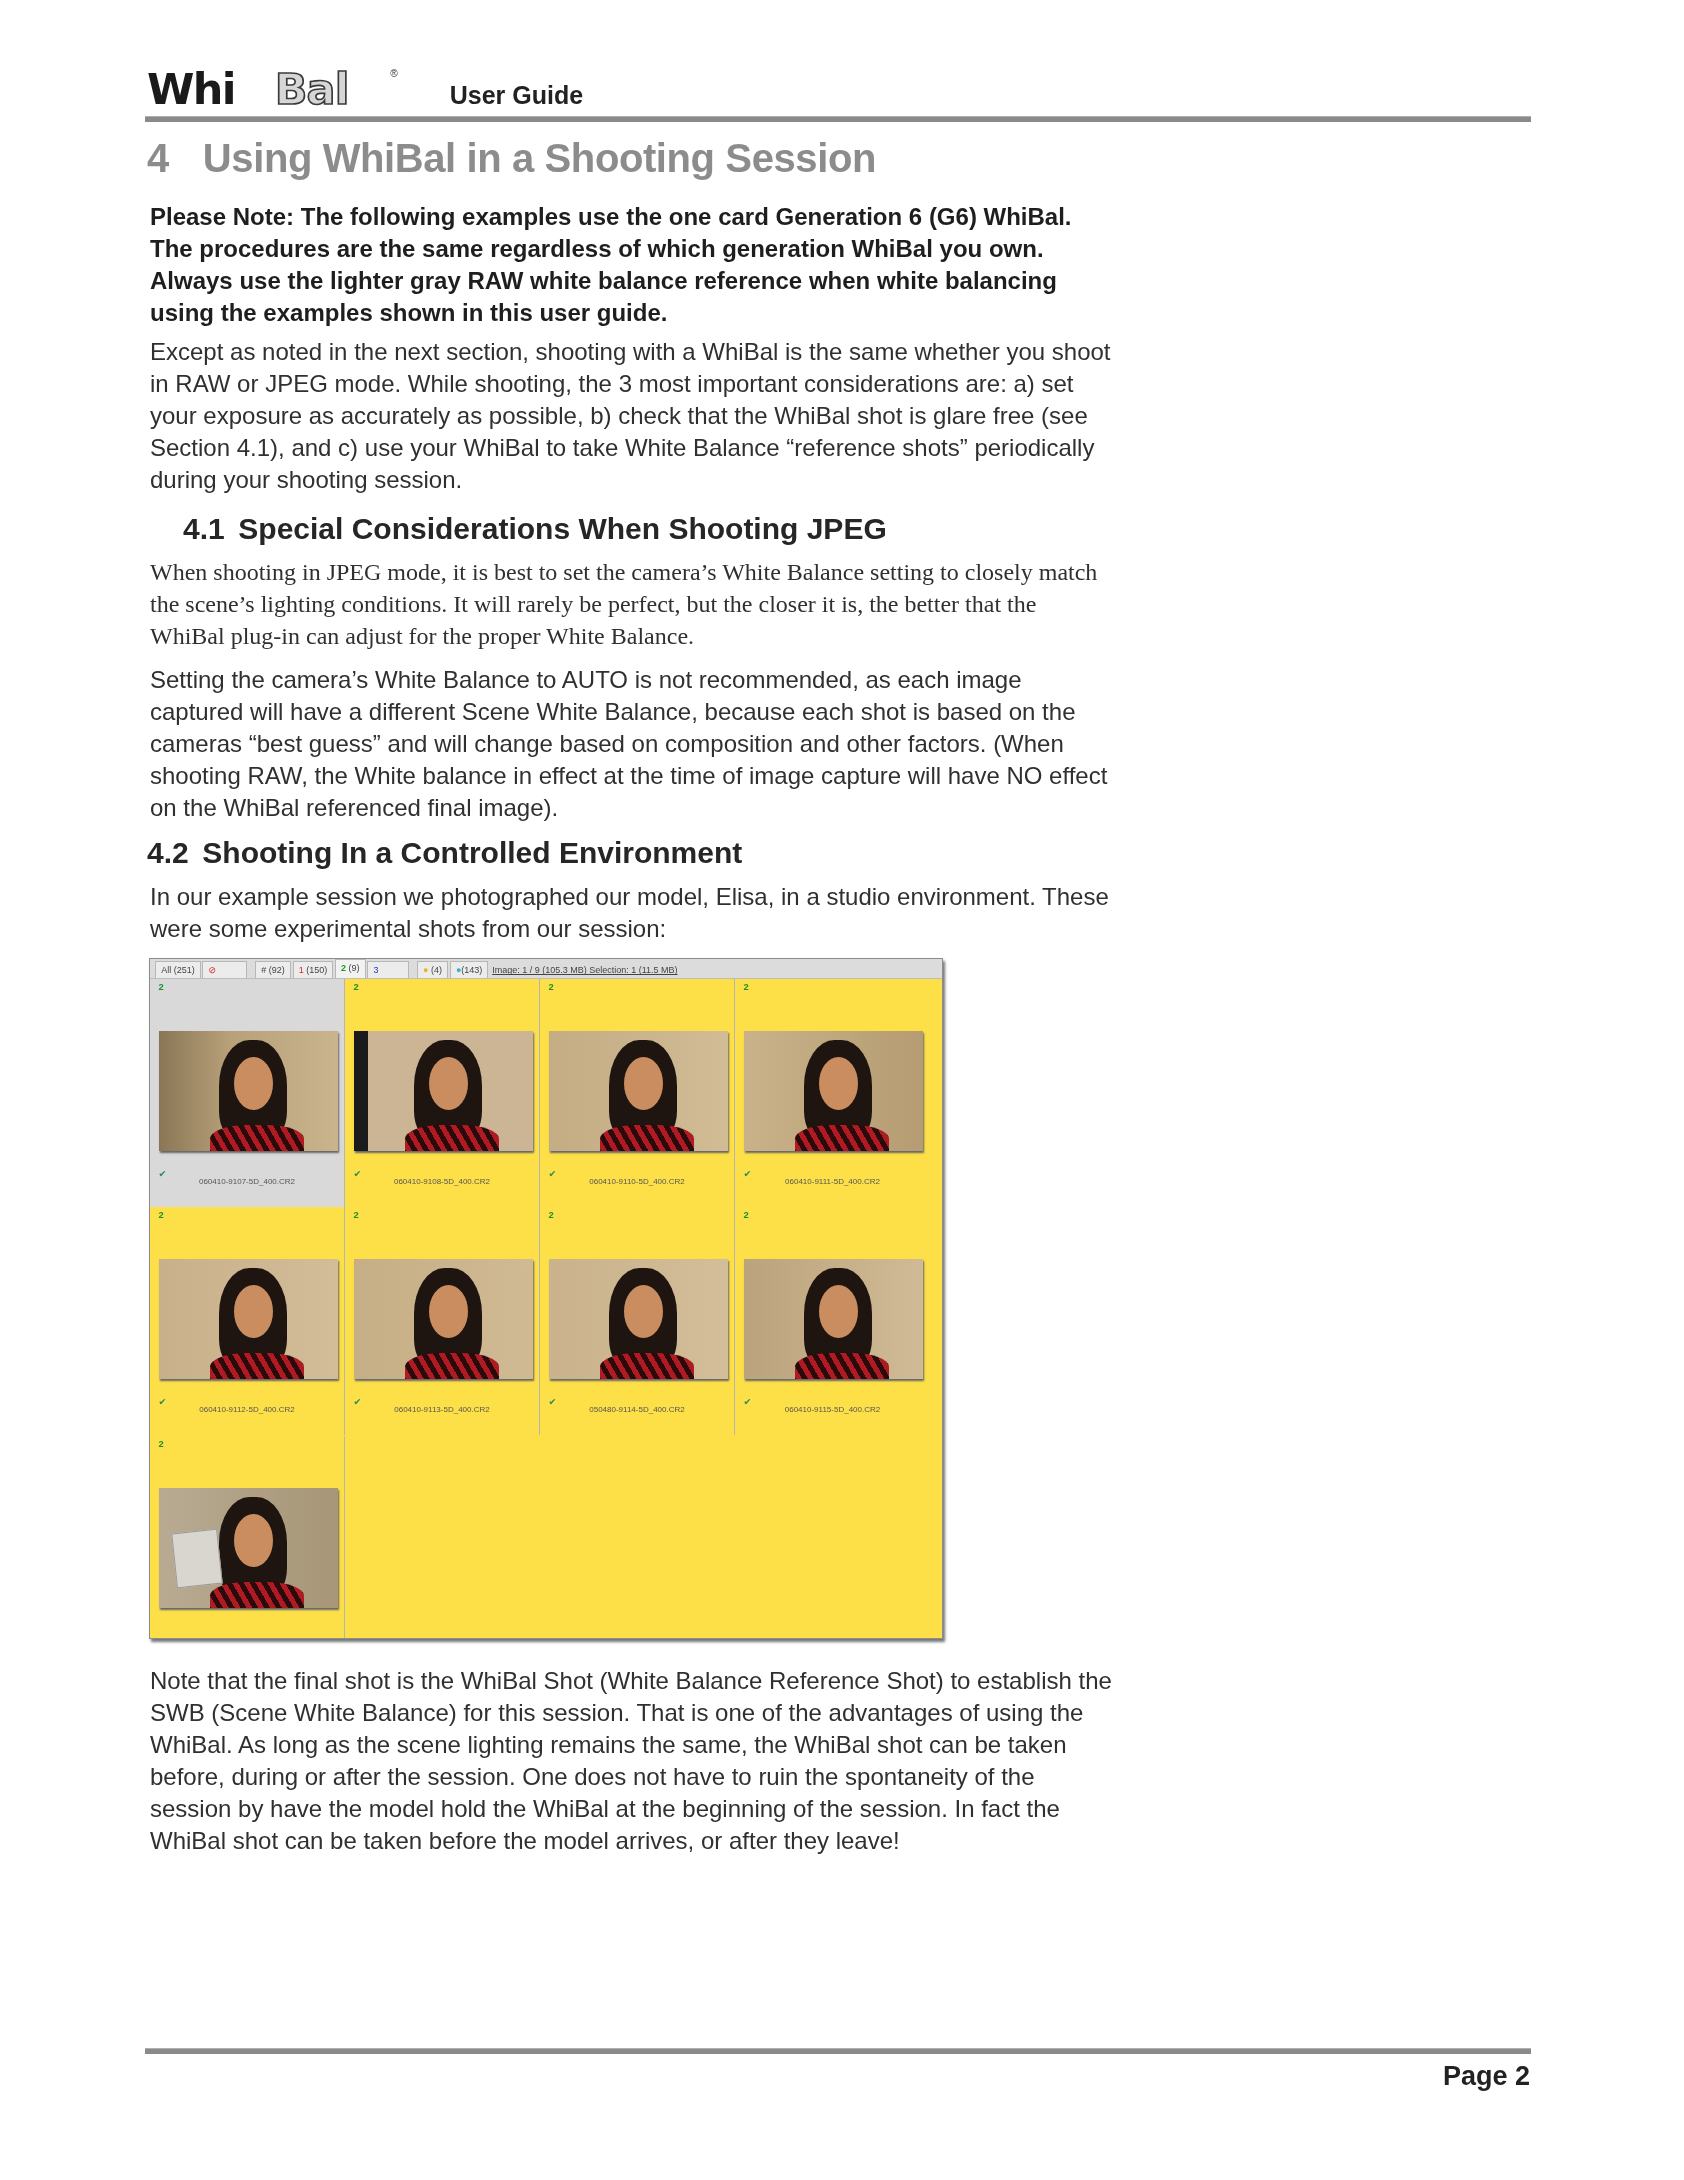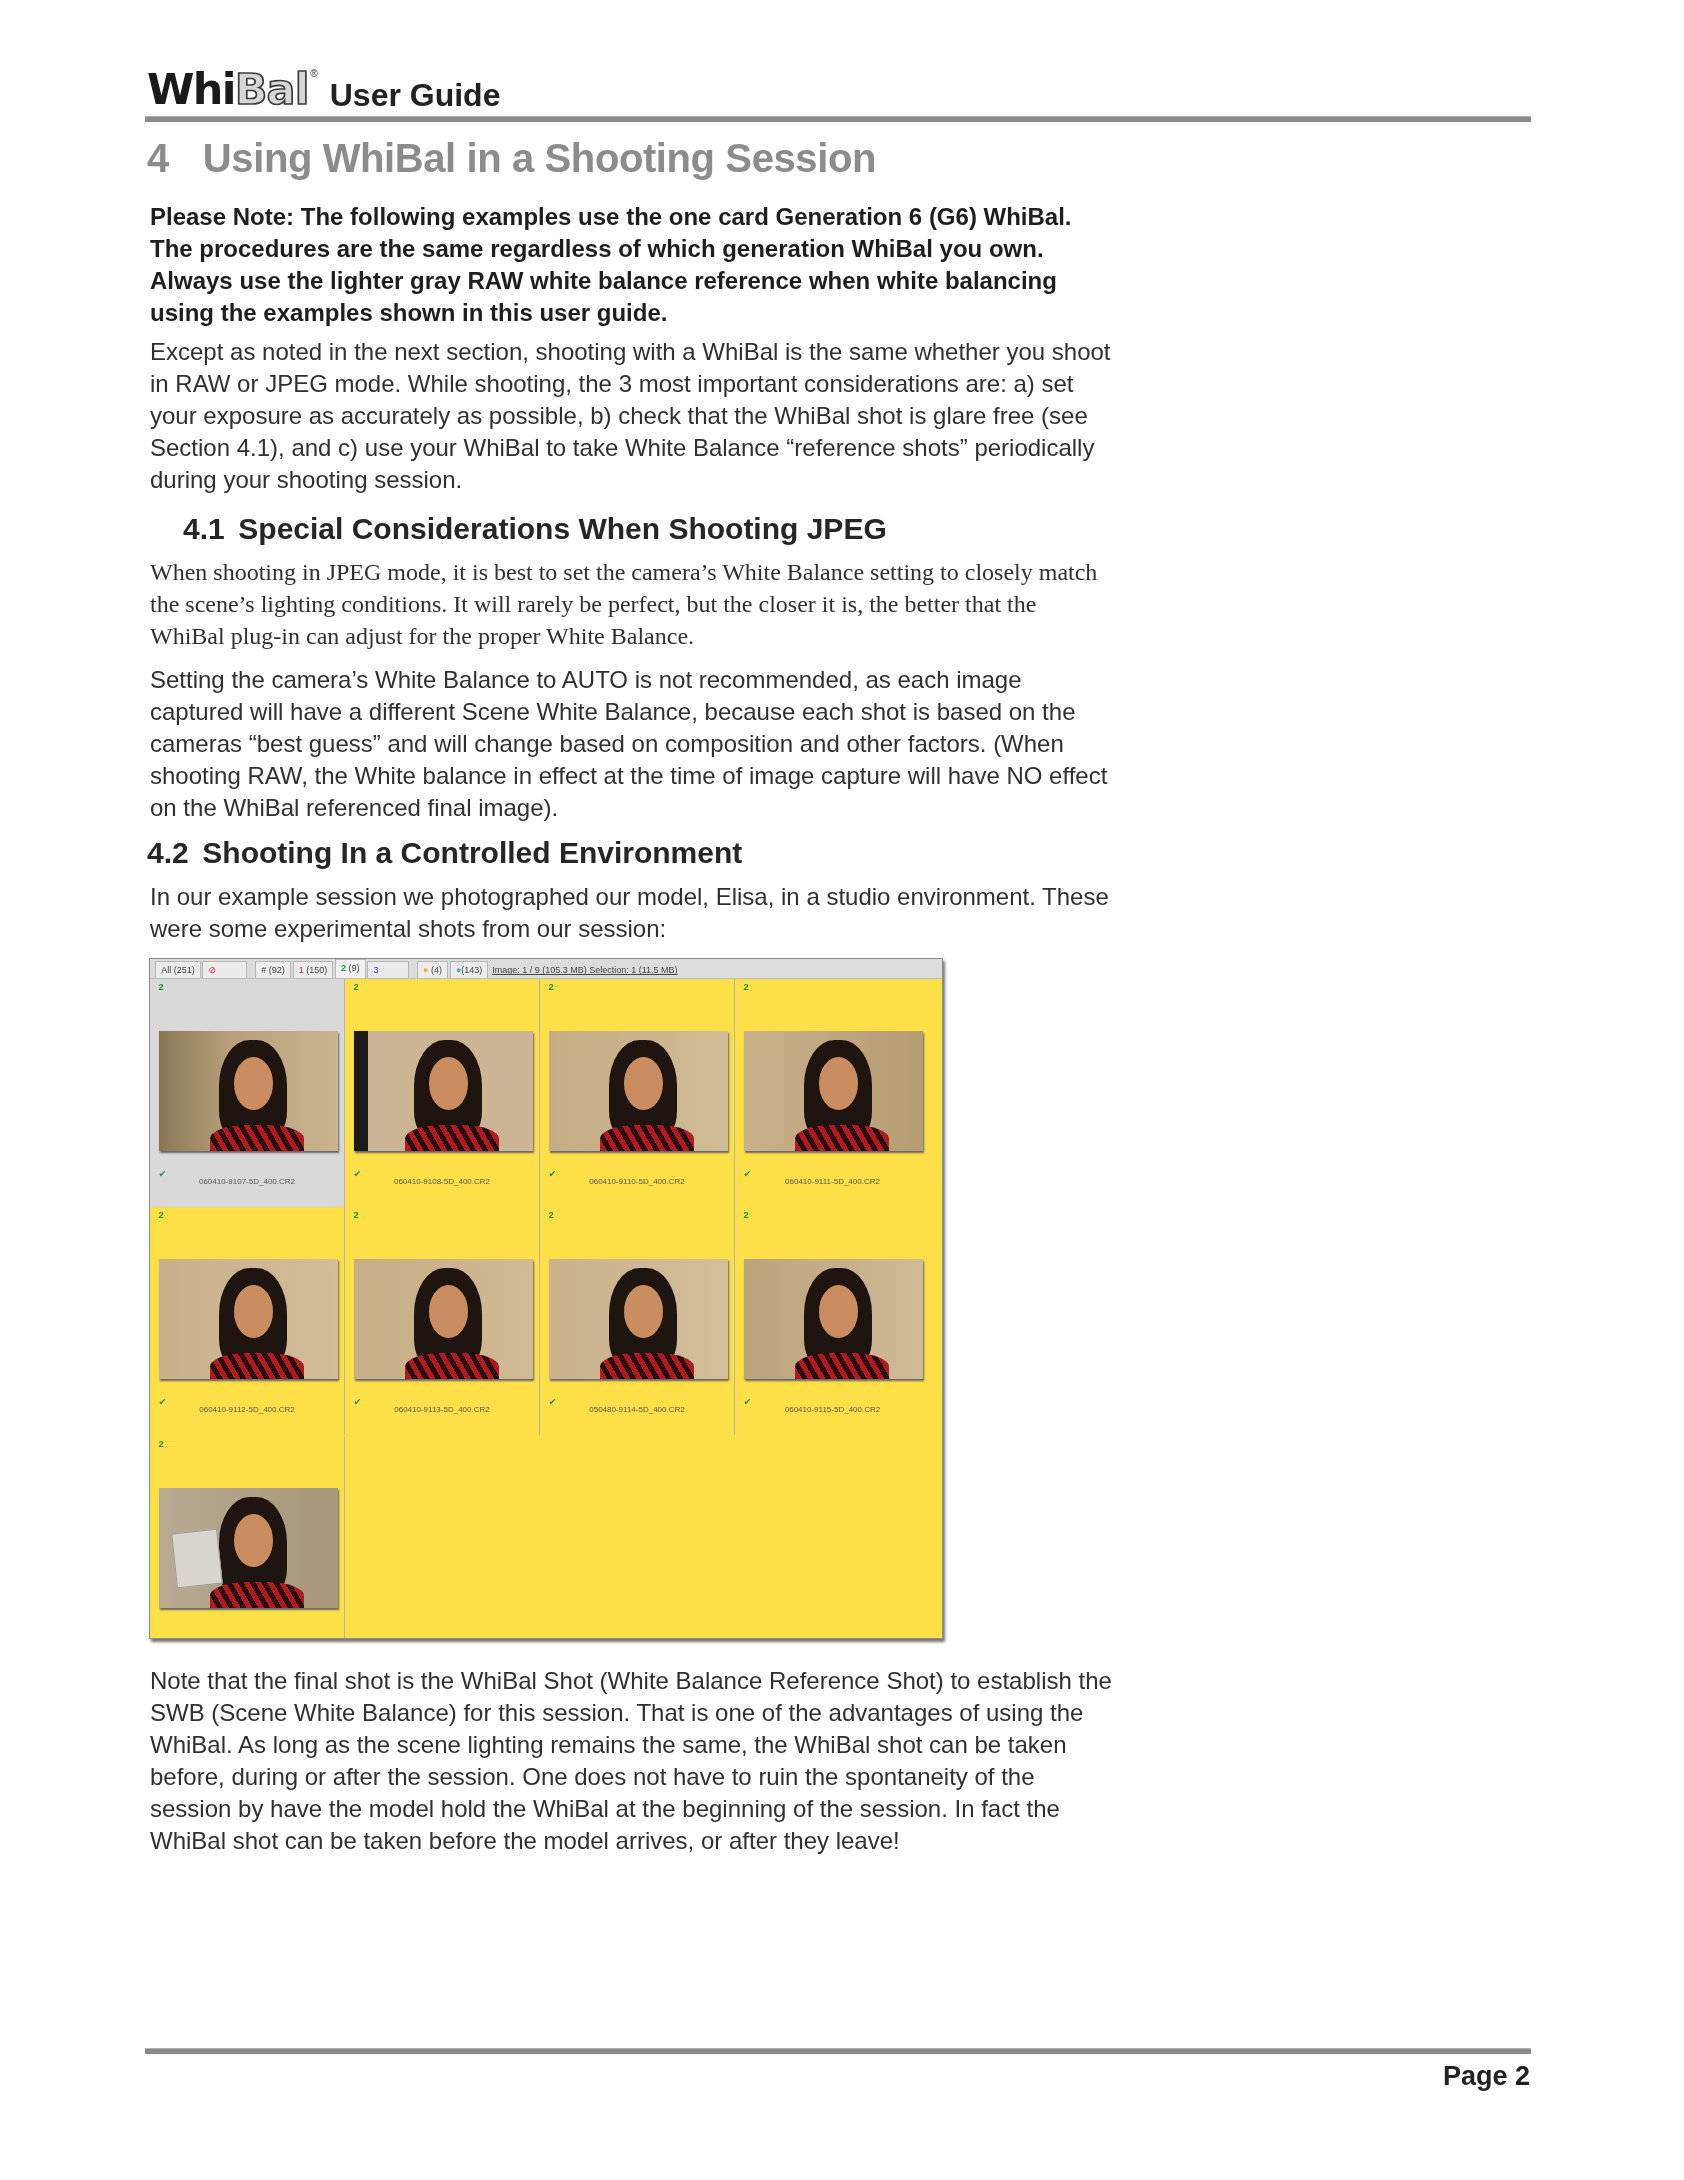--- a/index.html
+++ b/index.html
@@ -1,24 +1,24 @@
 <!DOCTYPE html>
 <html style="font-size:13.6px"><head>
 <meta charset="utf-8">
 <style>
   html, body { margin:0; padding:0; background:#fff; }
   body { width:1685px; height:2181px; position:relative; overflow:hidden;
          font-family:"Liberation Sans", sans-serif; color:#2a2a2a; }
-  .abs { position:absolute; }
+  .abs { position:absolute;gap:40px; }
   .logo { left:147px; top:63px; height:48px; display:flex; align-items:flex-end; }
   .logo-whi { font-family:"DejaVu Sans", sans-serif; font-weight:bold; font-size:43px; color:#1a1a1a; letter-spacing:-1.7px; line-height:43px; }
   .logo-bal { font-family:"DejaVu Sans", sans-serif; font-weight:bold; font-size:43px; color:#d6d6d6; line-height:43px; letter-spacing:-0.9px;
               -webkit-text-stroke:1.7px #3a3a3a; }
   .logo-reg { font-size:10.2px; color:#333; align-self:flex-start; margin-top:5.1px; margin-left:1.7px; }
-  .logo-guide { font-size:32px; font-weight:bold; color:#222; margin-left:12px; line-height:31px;text-align:center; }
+  .logo-guide { font-size:25px; font-weight:bold; color:#222; margin-left:12px; line-height:31px;text-align:center; }
   .rule { left:145px; width:1386px; height:5.1px; background:#8a8a8a; border-top:0.9px solid #b0b0b0; }
   .h1 { left:147px; top:136px; font-size:40px; font-weight:bold; color:#8c8c8c; white-space:nowrap; letter-spacing:-0.4px; }
   .h1 .num { margin-right:34px; }
   .p { left:150px; width:963px; font-size:24px; line-height:32px; color:#303030; }
   .p.bold { font-weight:bold; color:#1e1e1e; }
   .h2 { left:147px; font-size:30px; font-weight:bold; color:#262626; white-space:nowrap; }
   .h2 .num { margin-right:13.6px; }
   .footer-page { right:155px; top:2061px; font-size:27px; font-weight:bold; color:#222; }
 
   

